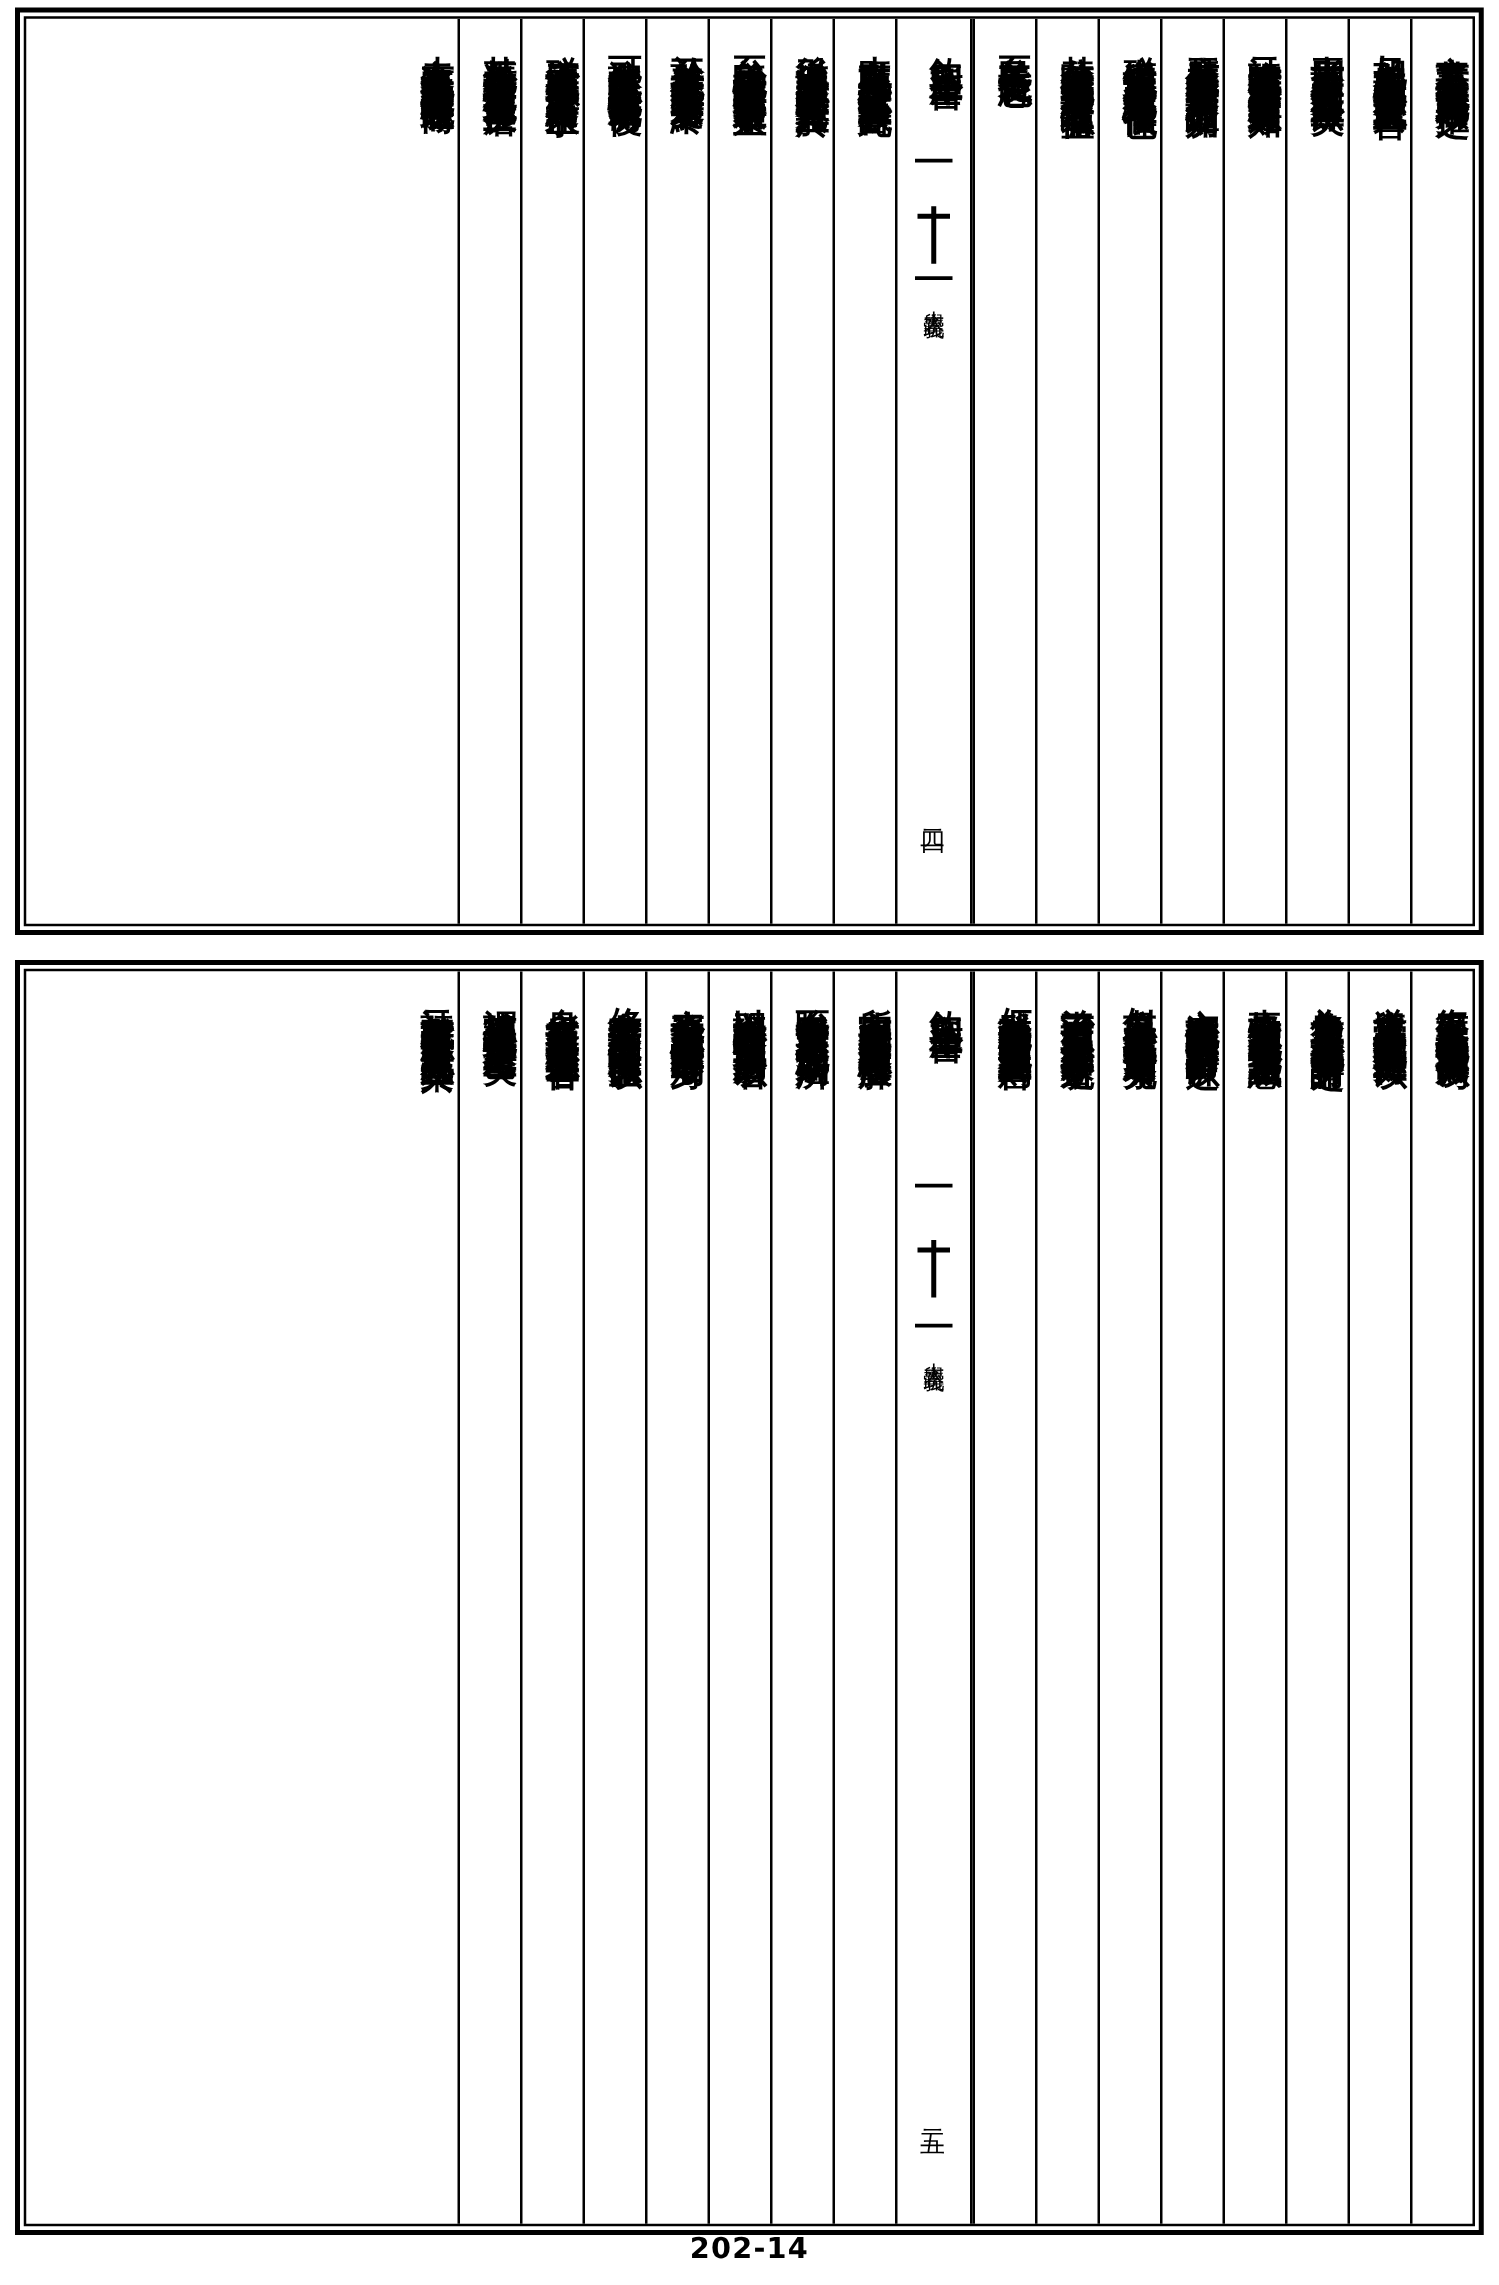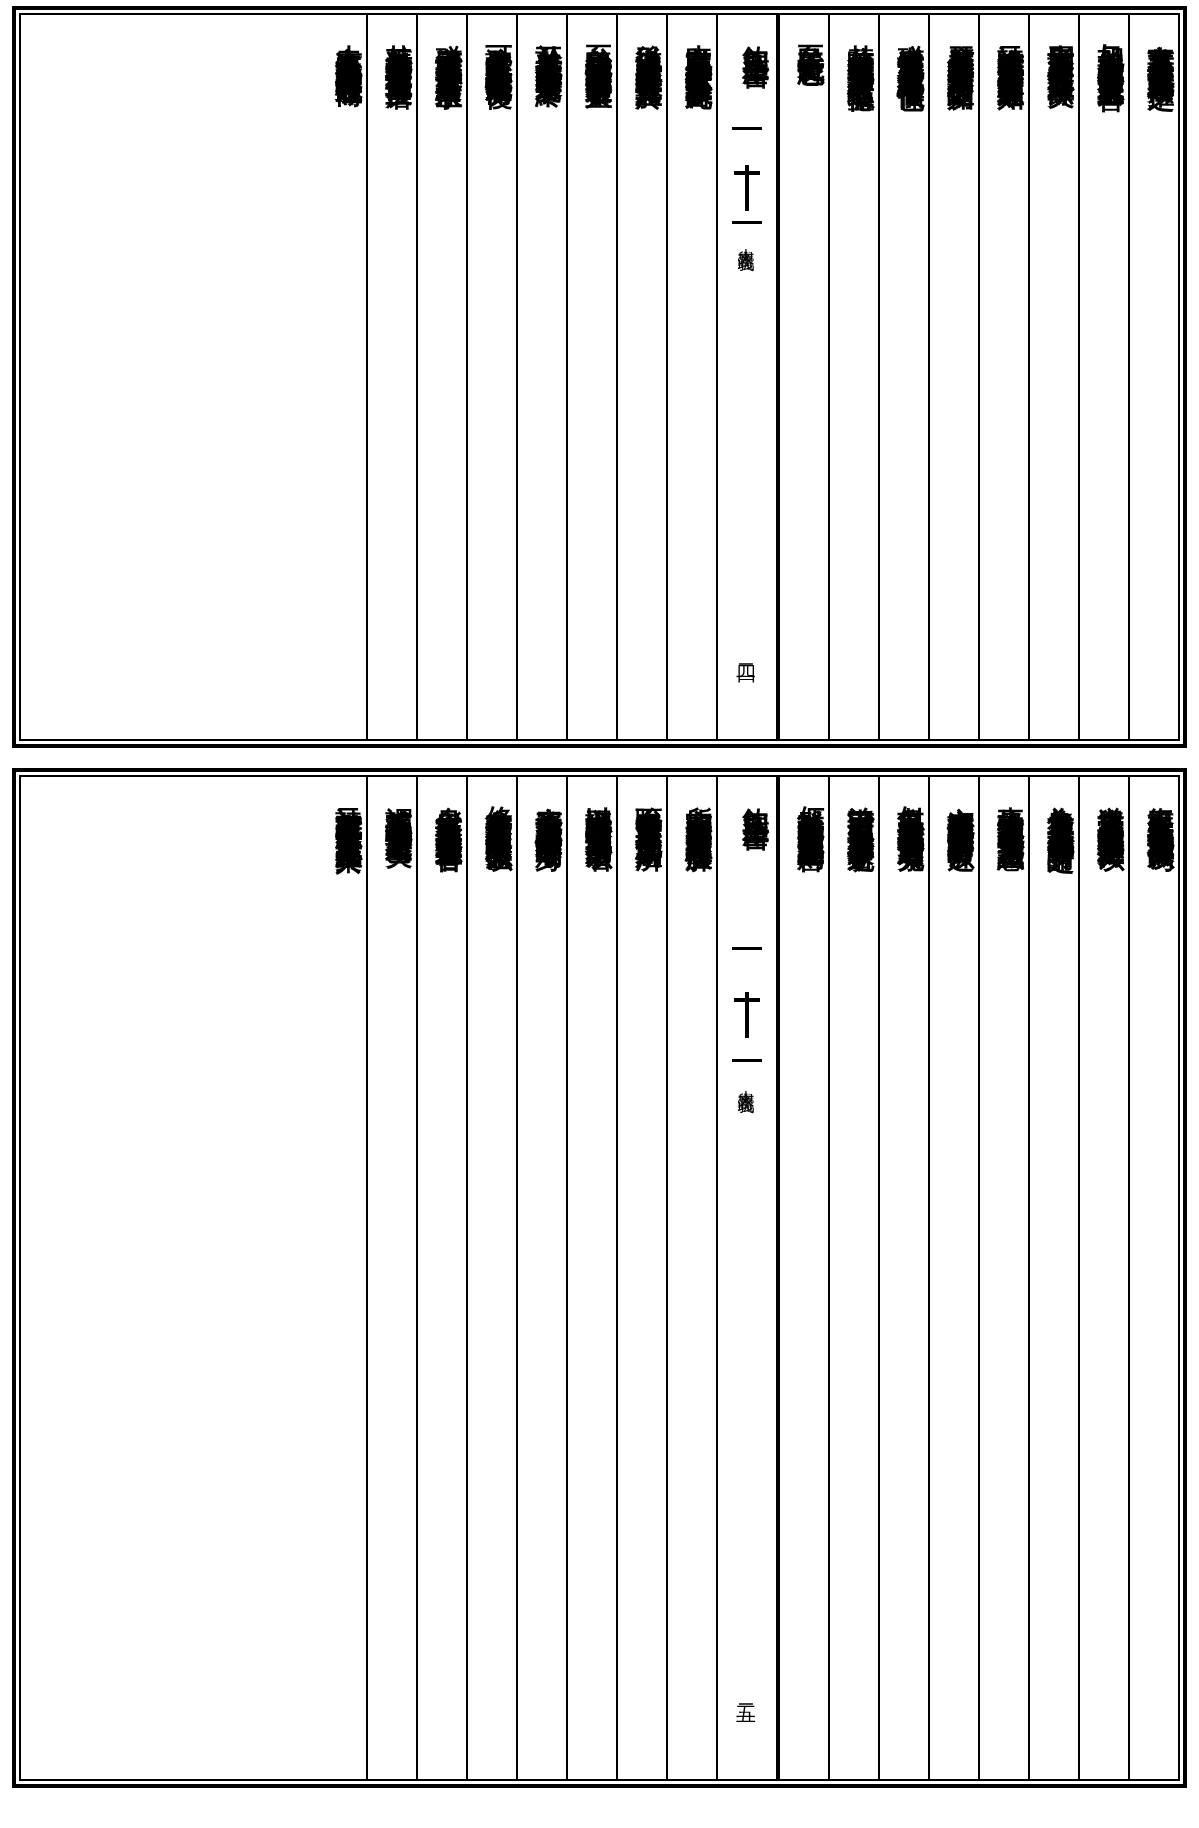--- a/index.html
+++ b/index.html
@@ -229,13 +229,14 @@
       <div class="col">眸面盎背宣著盛大而不可掩也夫如切如磋則所</div>
       <div class="col">以講習討論者物格而知至矣如琢如磨則所以省</div>
       <div class="col">察克治者意誠而心正矣瑟兮伛兮赫兮喃兮則身</div>
       <div class="col">修矣有斐君子終不可諠兮則達於新民矣盛德以</div>
       <div class="col">身之所得言之至善以理之所極言之盛德至善者</div>
       <div class="col">謂盛德之至善也切磋琢磨求止於是而已矣</div>
       <div class="col">詩云於戲前王不忘君子賢其賢而親其親小人樂其</div>
     </div>
   </div>
 
+  <div class="footer">202-14</div>
 </div>
 
 </body></html>

